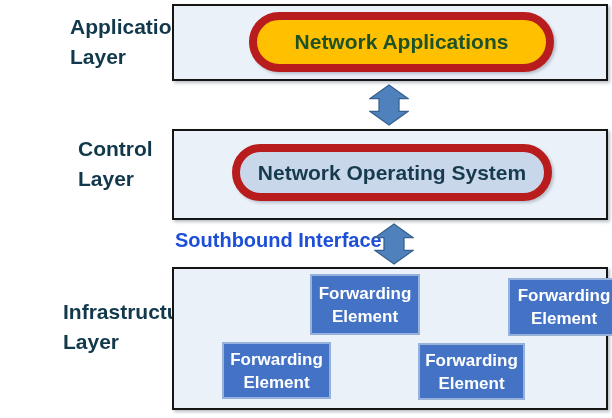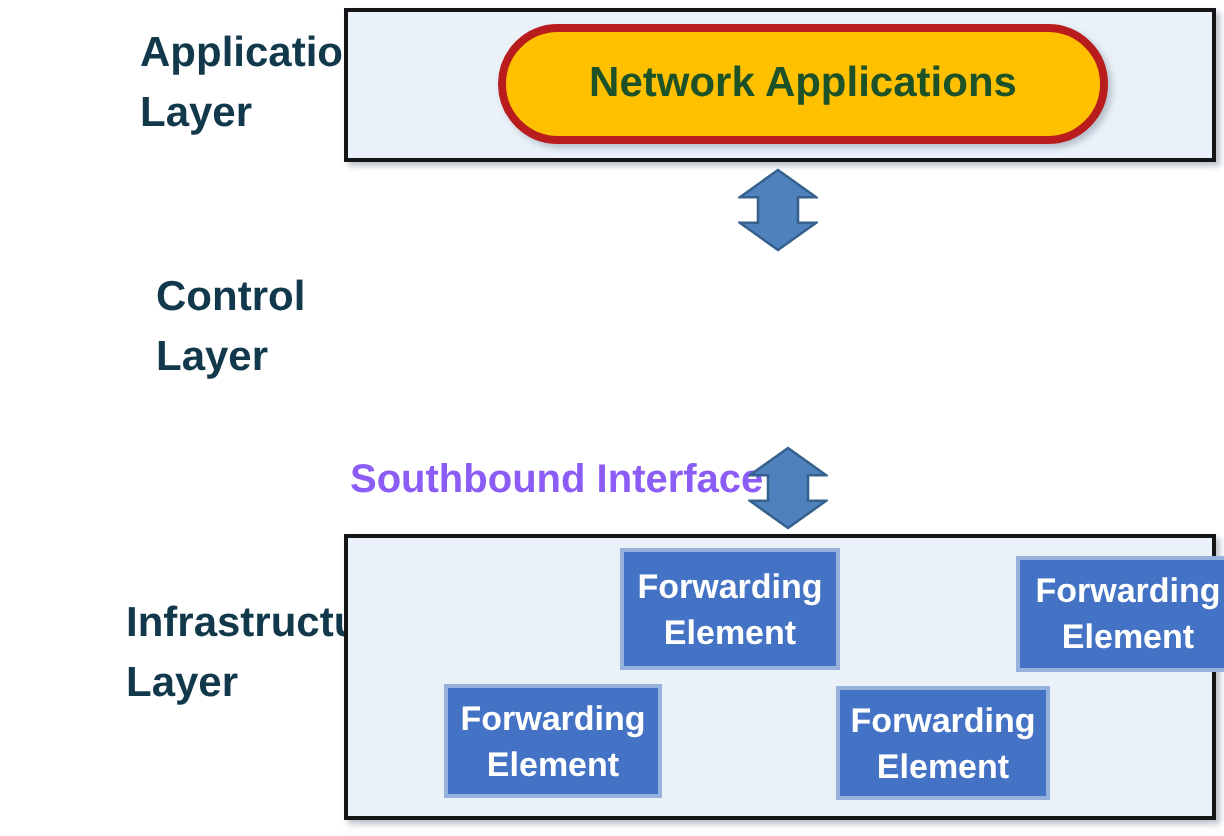--- a/index.html
+++ b/index.html
@@ -27,21 +27,21 @@
     border: 2.5px solid #151515;
     box-sizing: border-box;
     box-shadow: 2px 2px 3px rgba(130,140,155,0.55);
   }
   #application-box { top: 4px; height: 77px; }
   #control-box { top: 129px; height: 91px; }
   #infrastructure-box { top: 267px; height: 143px; }
   .pill {
     position: absolute;
     box-sizing: border-box;
-    border: 4px solid #b91c1c;
+    border: 8px solid #b91c1c;
     border-radius: 30px;
     display: flex;
     align-items: center;
     justify-content: center;
     font-weight: bold;
     font-size: 21px;
     box-shadow: 2px 2px 3px rgba(120,130,150,0.45);
   }
   #network-applications-pill {
     left: 75px; top: 6px; width: 305px; height: 60px;
@@ -73,21 +73,21 @@
   #fe-bottom-left { left: 24px;  top: 73px; width: 109px; height: 57px; }
   #fe-bottom-mid  { left: 220px; top: 74px; width: 107px; height: 57px; }
   .v-arrow { position: absolute; width: 40px; }
   #arrow-app-control { left: 369px; top: 82px; height: 46px; }
   #arrow-control-infra { left: 374px; top: 220px; height: 48px; }
   #southbound-label {
     position: absolute;
     left: 175px; top: 229px;
     font-weight: bold;
     font-size: 20px;
-    color: #8b5cf6;
+    color: #1d4ed8;
   }
 </style>
 </head>
 <body>
 
 <div id="canvas">
 
   <div class="layer-label" style="left:24px; top:12px;">Application
 Layer</div>
 
@@ -100,20 +100,25 @@
   <div class="outer-box" id="application-box">
     <div class="pill" id="network-applications-pill">
       <span>Network Applications</span>
     </div>
   </div>
 
   <svg class="v-arrow" id="arrow-app-control" viewBox="0 0 44 46">
     <path d="M22 1 L43 16 L33 16 L33 30 L43 30 L22 45 L1 30 L11 30 L11 16 L1 16 Z" fill="#4f81bd" stroke="#36618e" stroke-width="1.4"></path>
   </svg>
 
+  <div class="outer-box" id="control-box">
+    <div class="pill" id="network-operating-system-pill">
+      <span>Network Operating System</span>
+    </div>
+  </div>
 
   <div id="southbound-label">Southbound Interface</div>
 
   <svg class="v-arrow" id="arrow-control-infra" viewBox="0 0 44 46">
     <path d="M22 1 L43 16 L33 16 L33 30 L43 30 L22 45 L1 30 L11 30 L11 16 L1 16 Z" fill="#4f81bd" stroke="#36618e" stroke-width="1.4"></path>
   </svg>
 
   <div class="outer-box" id="infrastructure-box">
     <div class="fe-box" id="fe-top-center">Forwarding Element</div>
     <div class="fe-box" id="fe-top-right">Forwarding Element</div>

